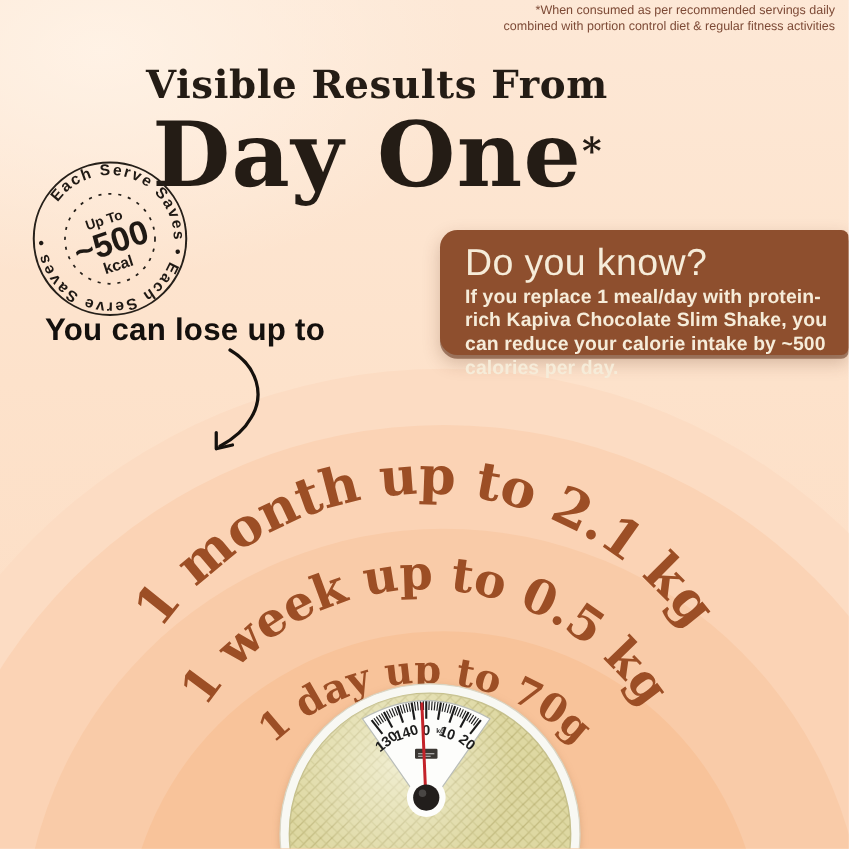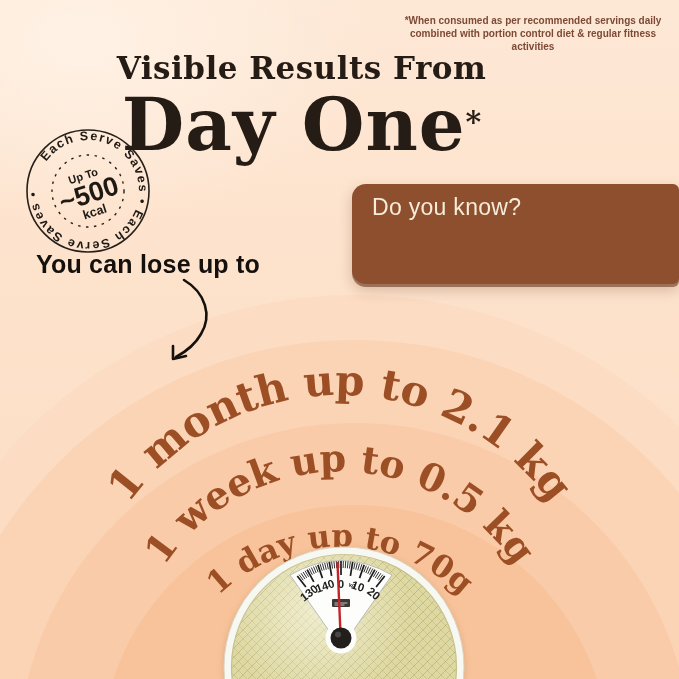--- a/index.html
+++ b/index.html
@@ -10,39 +10,39 @@
       linear-gradient(180deg,#fde8d6 0%,#fde2cb 45%,#fcdcc2 100%);
     font-family:"Liberation Sans", sans-serif;
   }
   .band{position:absolute;border-radius:50%;}
   #band0{width:930px;height:930px;left:-110px;top:295px;background:#fcdcc3;}
   #band1{width:840px;height:840px;left:-65px;top:340px;background:#fbd3b5;}
   #band2{width:674px;height:674px;left:18px;top:423px;background:#f9cba8;}
   #band3{width:510px;height:510px;left:100px;top:505px;background:#f8c39a;}
 
   .disclaimer{
-    position:absolute;top:14px;right:11px;width:270px;text-align:center;
-    font-size:10px;line-height:13px;font-weight:700;color:#7d4a36;
+    position:absolute;top:2px;right:11px;width:270px;text-align:right;
+    font-size:10px;line-height:13px;font-weight:400;color:#7d4a36;
   }
   .title-wrap{position:absolute;top:50px;left:0;width:603px;text-align:center;color:#241c15;}
   .title-line1{font-family:"DejaVu Serif", serif;font-weight:700;font-size:31px;line-height:36px;letter-spacing:.5px;}
   .title-line2{font-family:"DejaVu Serif", serif;font-weight:700;font-size:72px;line-height:72px;letter-spacing:1px;}
   .title-line2 .ast{font-size:30px;vertical-align:18px;letter-spacing:0;}
 
   .badge{position:absolute;left:20px;top:123px;width:136px;height:136px;}
   .lose-label{position:absolute;left:36px;top:250px;font-size:25px;font-weight:700;color:#14100d;letter-spacing:.2px;}
   .arrow-svg{position:absolute;left:0;top:0;width:679px;height:679px;pointer-events:none;}
 
   .info-box{
     position:absolute;left:352px;top:184px;right:0;height:100px;
     background:#8e4f2e;border-radius:14px 6px 6px 14px;
     box-shadow:0 3px 0 rgba(97,48,24,.55), 0 6px 14px rgba(97,48,24,.25);
     padding:10px 14px 0 20px;box-sizing:border-box;color:#f6ecd9;
   }
-  .info-title{font-size:23px;font-weight:400;letter-spacing:.3px;margin-bottom:0;}
+  .info-title{font-size:30px;font-weight:400;letter-spacing:.3px;margin-bottom:0;}
   .info-body{font-size:15.5px;font-weight:700;line-height:19px;letter-spacing:.1px;}
 
   .arcs-svg{position:absolute;left:0;top:0;width:679px;height:679px;}
   .arc-text{font-family:"DejaVu Serif", serif;font-weight:700;fill:#9c4e25;}
   .arc1{font-size:42px;}
   .arc2{font-size:38px;}
   .arc3{font-size:31px;}
 
   .scale-svg{position:absolute;left:214px;top:540px;width:252px;height:139px;filter:drop-shadow(0 2px 3px rgba(140,90,50,.25));}
 
@@ -86,20 +86,21 @@
 
   <div class="lose-label">You can lose up to</div>
 
   <svg class="arrow-svg">
     <path d="M 184,280 C 206,293 212,316 201,334 C 196,343 187,351 176,357" fill="none" stroke="#15110d" stroke-width="2.6" stroke-linecap="round"></path>
     <path d="M 173,359 L 186,356 M 173,359 L 173,346" fill="none" stroke="#15110d" stroke-width="2.6" stroke-linecap="round"></path>
   </svg>
 
   <div class="info-box">
     <div class="info-title">Do you know?</div>
+    <div class="info-body">If you replace 1 meal/day with protein-rich Kapiva Chocolate Slim Shake, you can reduce your calorie intake by ~500 calories per day.</div>
   </div>
 
   <svg class="arcs-svg" viewBox="0 0 679 679">
     <defs>
       <path id="arcMonth" d="M 100,555 A 260,260 0 0 1 580,555"></path>
       <path id="arcWeek" d="M 150,592 A 210,210 0 0 1 530,592"></path>
       <path id="arcDay" d="M 196,622 A 175,175 0 0 1 484,622"></path>
     </defs>
     <text class="arc-text arc1">
       <textPath href="#arcMonth" startOffset="50%" text-anchor="middle">1 month up to 2.1 kg</textPath>

